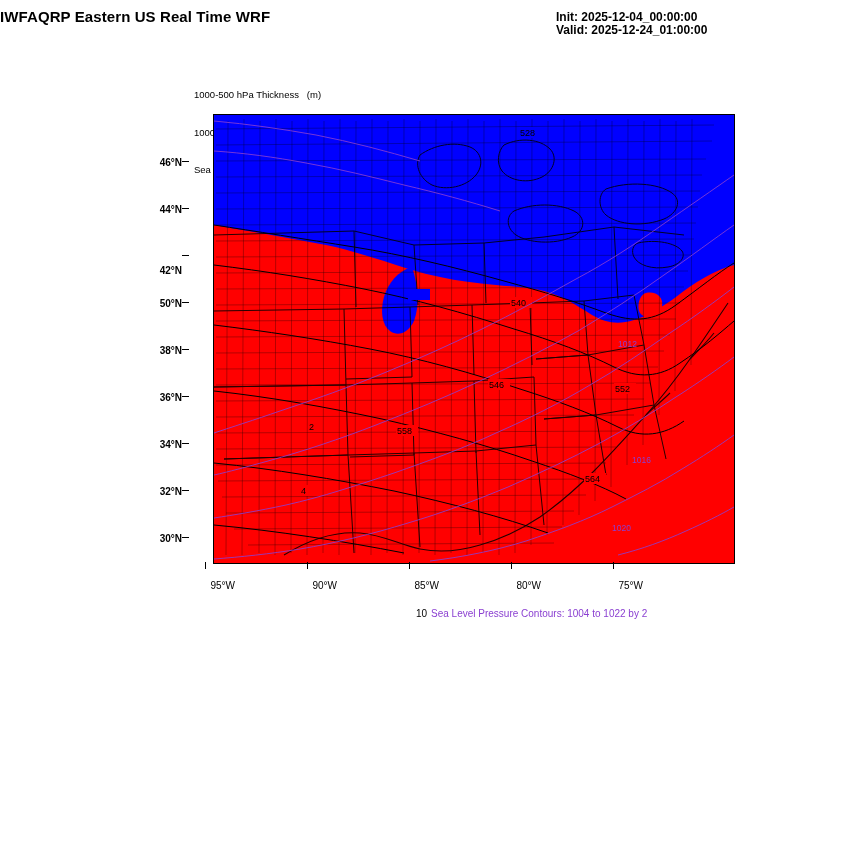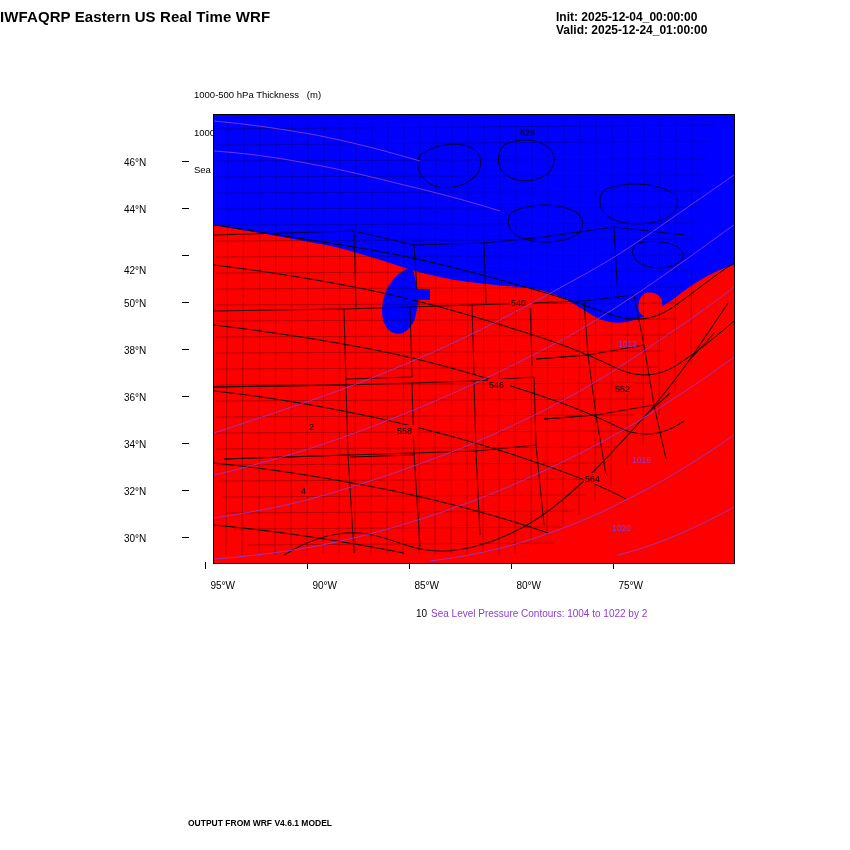--- a/index.html
+++ b/index.html
@@ -54,23 +54,25 @@
     left: 0; top: 0;
     width: 520px; height: 448px;
   }
   #plot-inner svg { display: block; }
 
   
   .ytick {
     position: absolute;
     right: 0;
     width: 58px;
+    text-align: right;
     font-size: 10px;
     transform: translateY(-50%);
     white-space: nowrap;
+    font-weight: bold;
   }
   #yaxis {
     left: 120px; top: 114px;
     width: 62px; height: 448px;
   }
   .xtick {
     position: absolute;
     top: 0;
     width: 60px;
     margin-left: -30px;
@@ -372,14 +374,13 @@
 <div class="abs tickmark" style="left:409px; top:562px; width:1px; height:7px;"></div>
 <div class="abs tickmark" style="left:511px; top:562px; width:1px; height:7px;"></div>
 <div class="abs tickmark" style="left:613px; top:562px; width:1px; height:7px;"></div>
 
 <div class="abs" id="caption-wrap">
   <span id="caption-left">10</span>
   <span id="caption-slp">Sea Level Pressure Contours: 1004 to 1022 by 2</span>
 </div>
 
 <div class="abs" id="footer">
-  <div>OUTPUT FROM WRF V4.6.1 MODEL</div>
 </div>
 
 </body></html>

